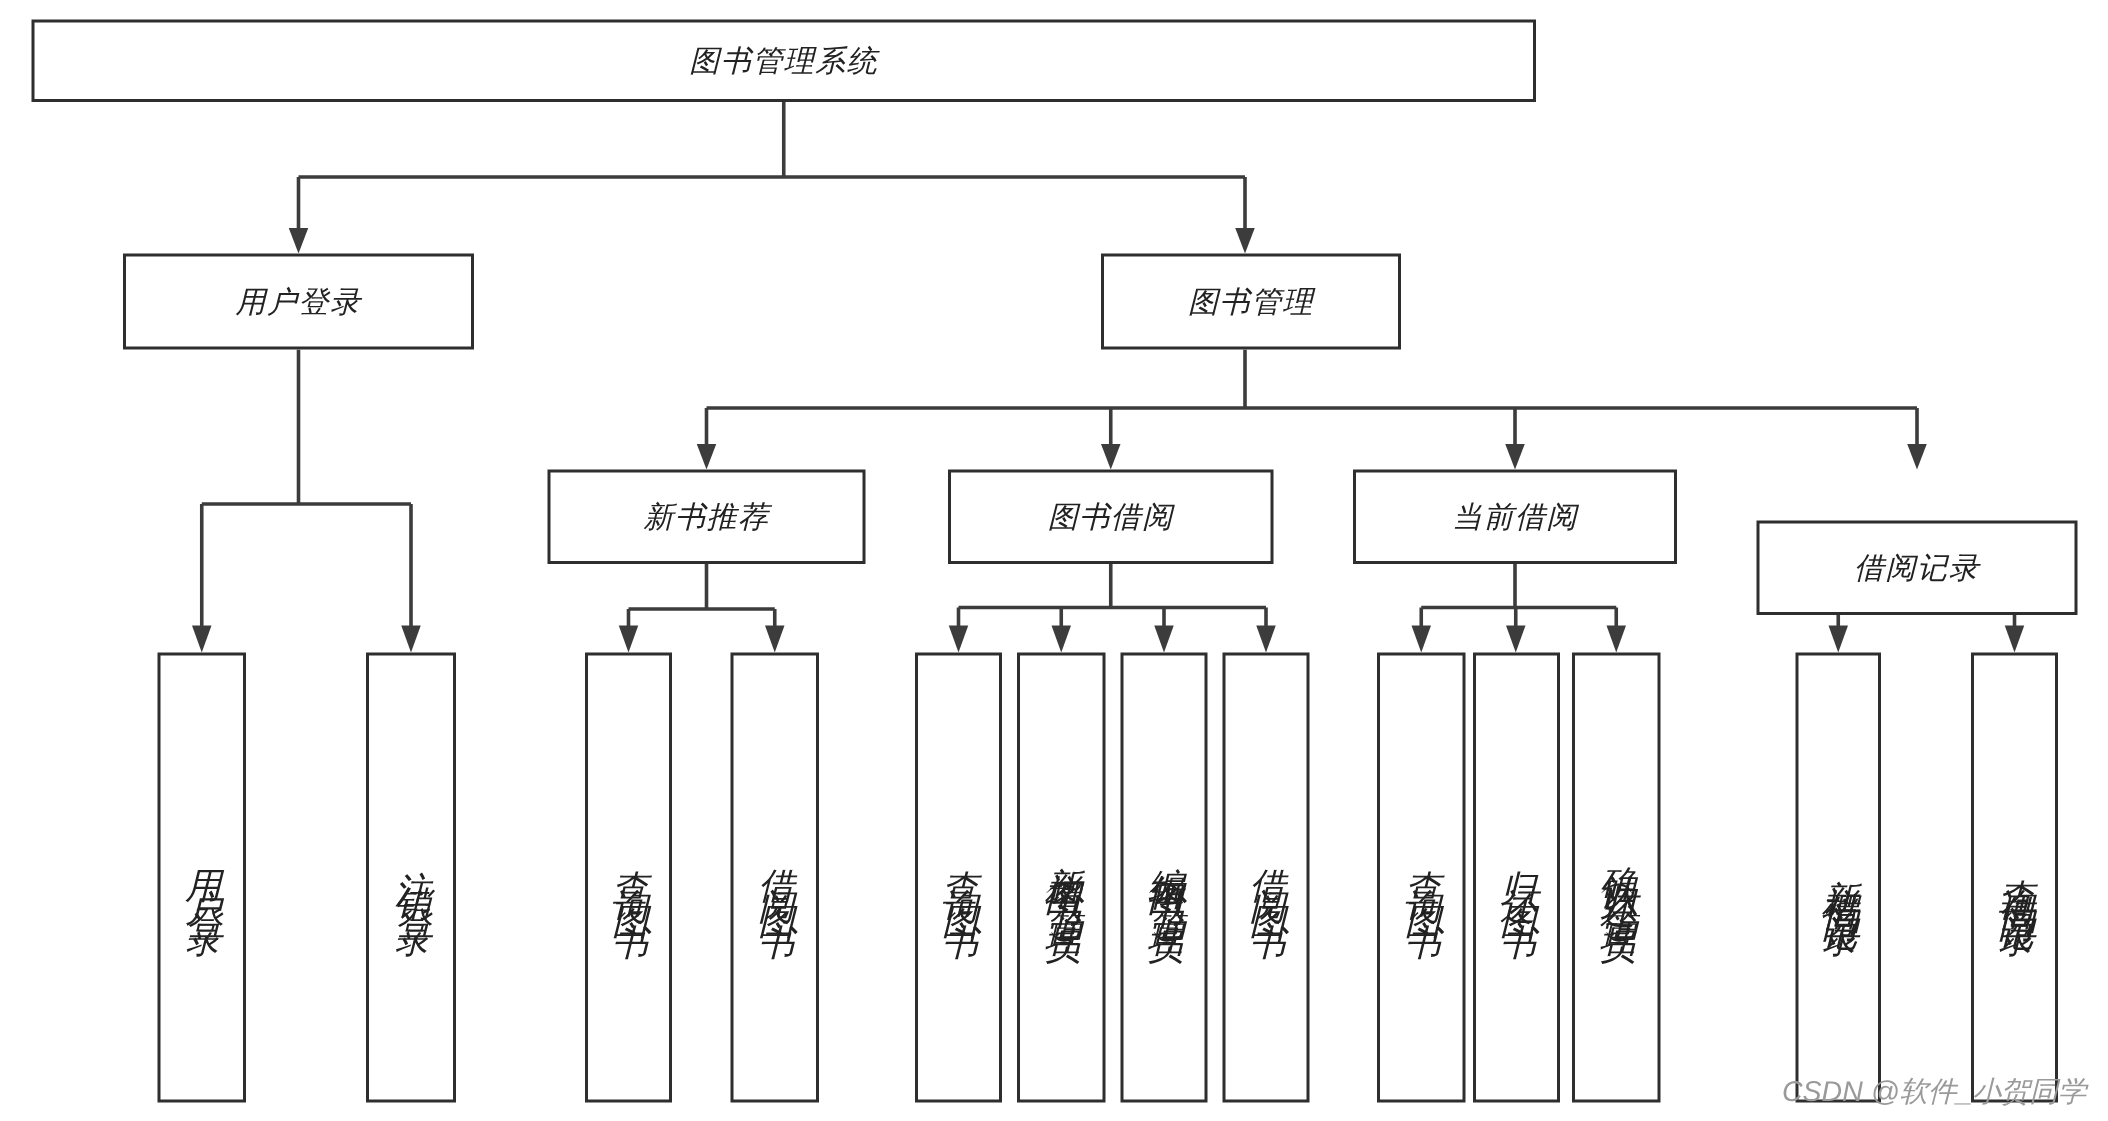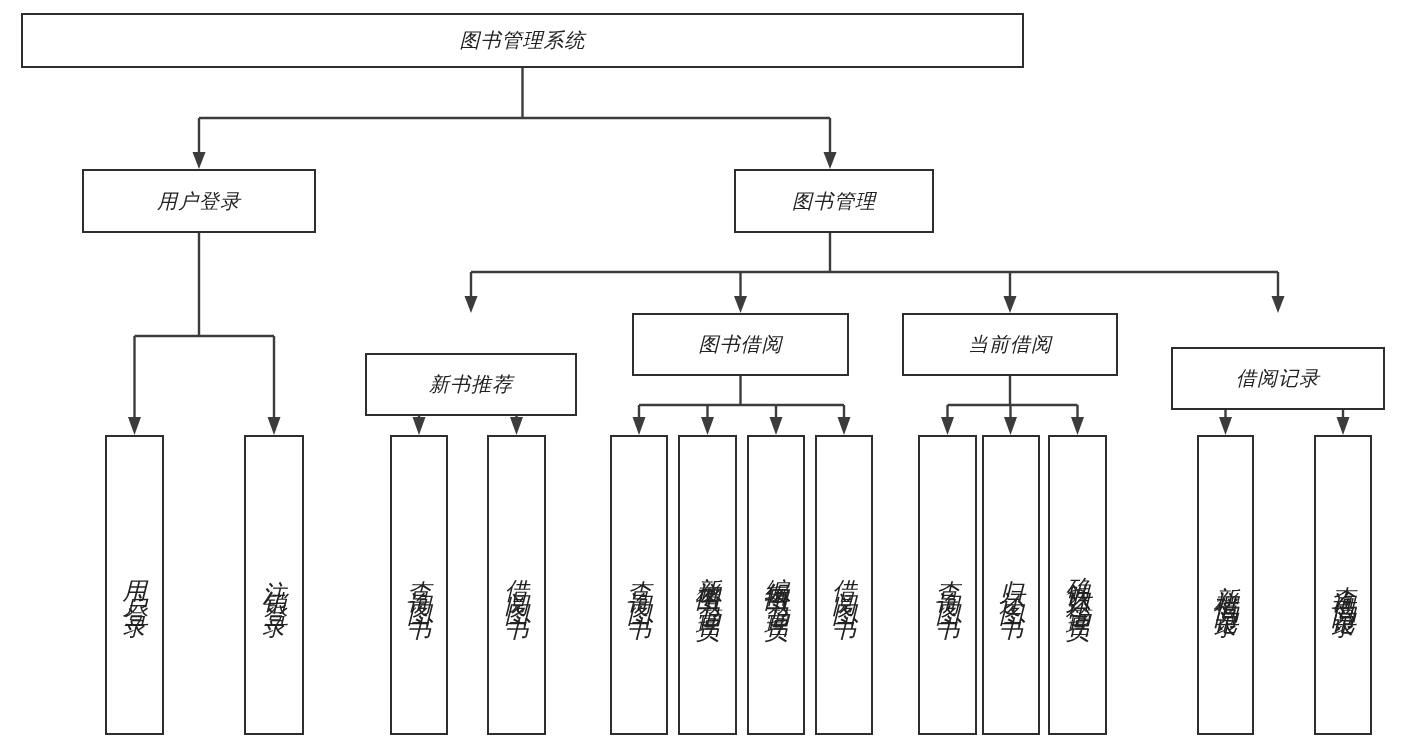--- a/index.html
+++ b/index.html
@@ -103,21 +103,21 @@
       <polygon points="1219,417 1232,417 1225.5,435"></polygon>
       <polygon points="1336.5,417 1349.5,417 1343,435"></polygon>
     </g>
   </svg>
 
   <div class="hbox" style="left:21px;top:13px;width:1003px;height:55px;">图书管理系统</div>
 
   <div class="hbox" style="left:82px;top:169px;width:234px;height:64px;">用户登录</div>
   <div class="hbox" style="left:712px;top:169px;width:200px;height:64px;margin-left:22px;">图书管理</div>
 
-  <div class="hbox" style="left:365px;top:313px;width:212px;height:63px;margin-top:40px;">新书推荐</div>
+  <div class="hbox" style="left:365px;top:313px;width:212px;height:63px;">新书推荐</div>
   <div class="hbox" style="left:632px;top:313px;width:217px;height:63px;">图书借阅</div>
   <div class="hbox" style="left:902px;top:313px;width:216px;height:63px;">当前借阅</div>
   <div class="hbox" style="left:1171px;top:313px;width:214px;height:63px;margin-top:34px;">借阅记录</div>
 
   <div class="vbox ls-4" style="left:105px;top:435px;width:59px;height:300px;">
     <span>用户登录</span>
   </div>
   <div class="vbox ls-4" style="left:244px;top:435px;width:60px;height:300px;">
     <span>注销登录</span>
   </div>
@@ -152,14 +152,15 @@
     <span>确认归还（管理员）</span>
   </div>
 
   <div class="vbox ls-6" style="left:1197px;top:435px;width:57px;height:300px;">
     <span>新增借阅记录</span>
   </div>
   <div class="vbox ls-6" style="left:1314px;top:435px;width:58px;height:300px;">
     <span>查询借阅记录</span>
   </div>
 
+  <div class="watermark">CSDN @软件_小贺同学</div>
 
 </div>
 
 </body></html>

